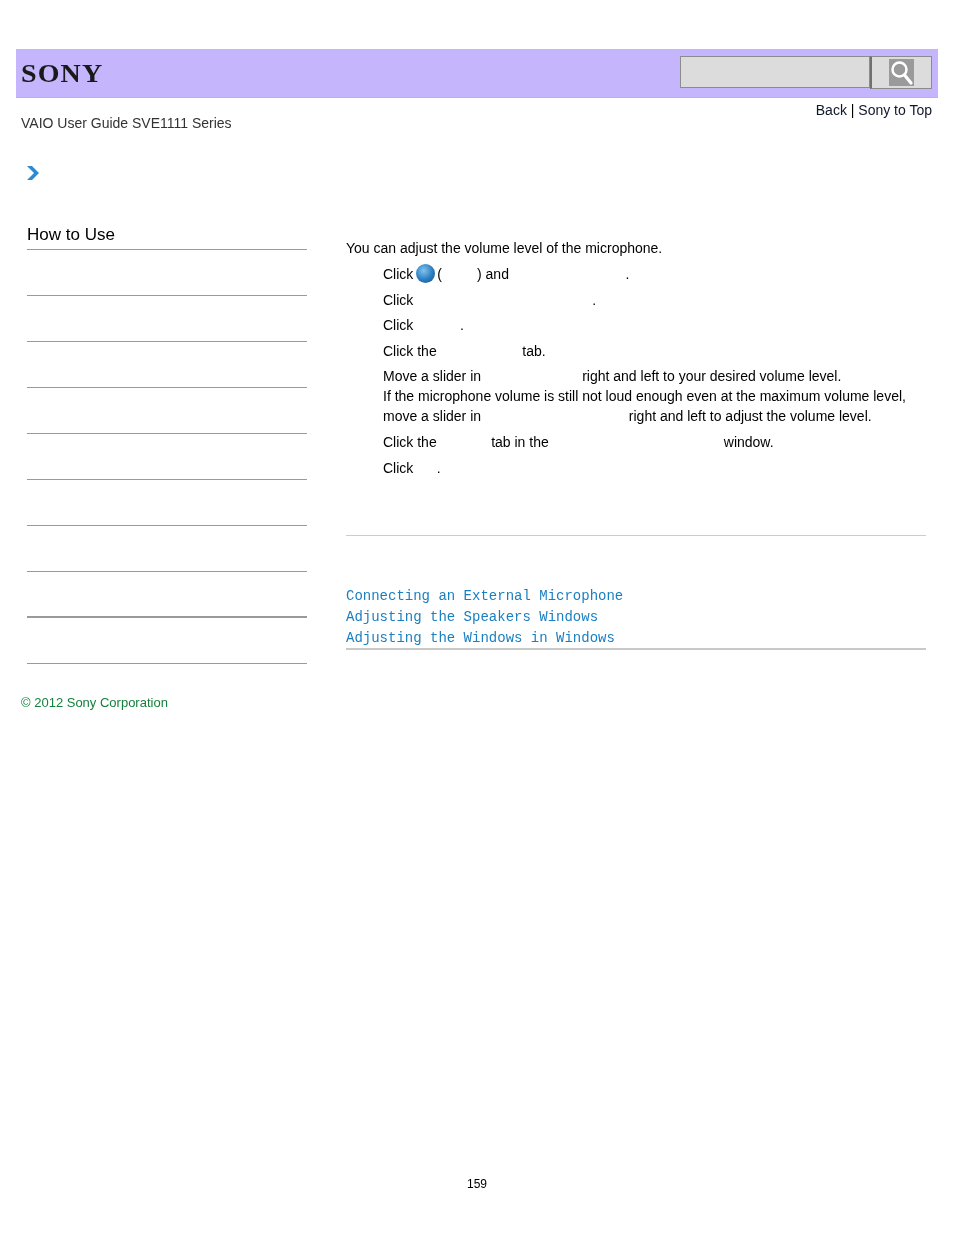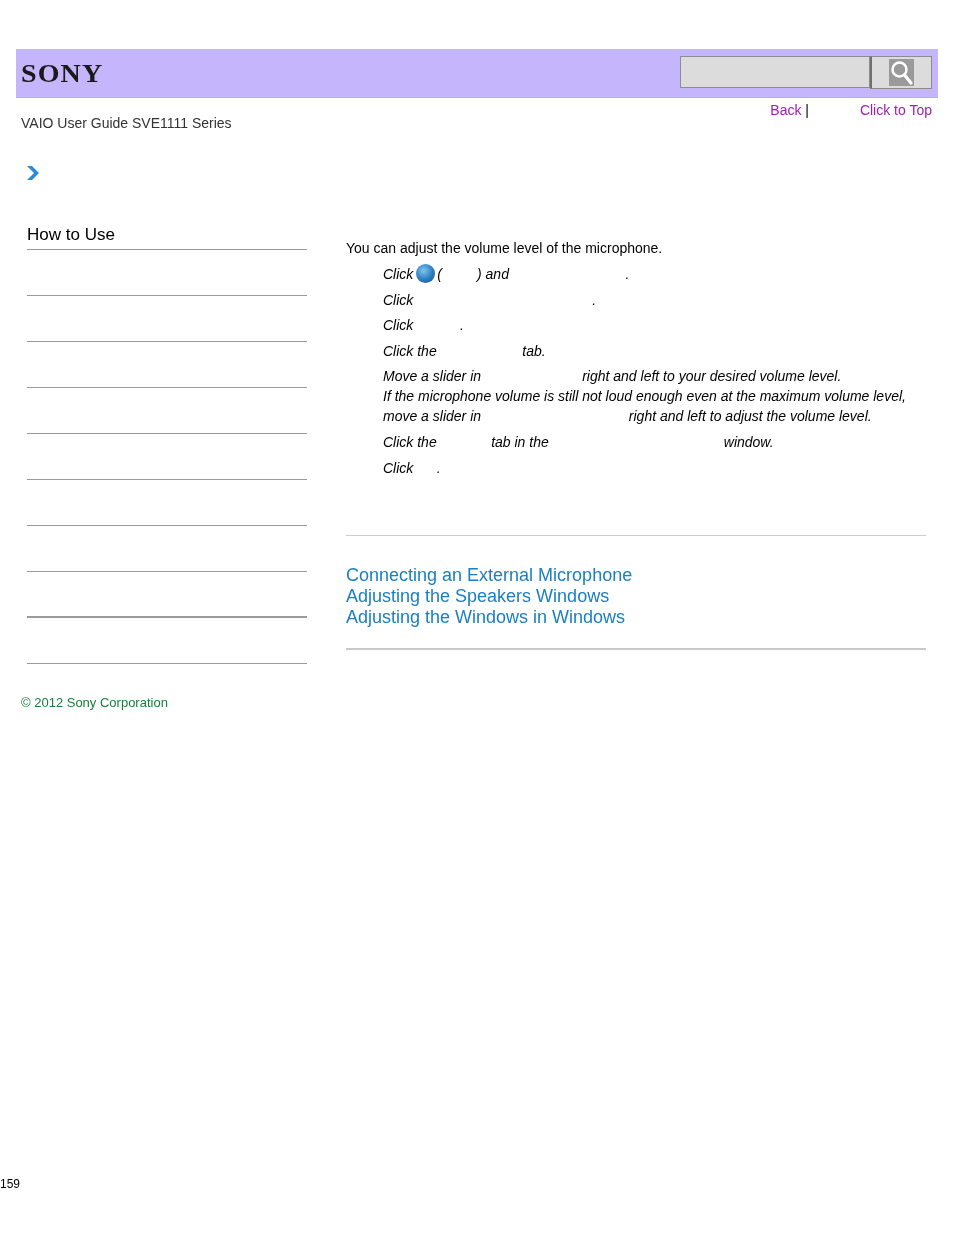--- a/index.html
+++ b/index.html
@@ -75,23 +75,22 @@
       color: #333333;
     }
     .top-links {
       position: absolute;
       right: 22px;
       top: 102px;
       font-size: 14px;
       color: #000000;
     }
     .top-links a {
-      color: #a21caf;
+      color: #0f172a;
       text-decoration: none;
-      margin-left: 47px;
     }
     .chevron {
       position: absolute;
       left: 26px;
       top: 165px;
       width: 14px;
       height: 16px;
     }
     .sidebar {
       position: absolute;
@@ -127,21 +126,20 @@
       margin: 0 0 6px 0;
     }
     .steps {
       margin: 0;
       padding: 0;
       list-style: none;
     }
     .steps li {
       margin-left: 37px;
       margin-bottom: 5.6px;
-      font-style: italic;
     }
     .win-icon {
       display: inline-block;
       width: 19px;
       height: 19px;
       border-radius: 50%;
       vertical-align: -4px;
       background: radial-gradient(circle at 40% 35%, #7fc4ef 0%, #2a7cc0 55%, #1b4e86 100%);
       position: relative;
       margin: 0 2px 0 3px;
@@ -151,40 +149,42 @@
       left: 346px;
       width: 580px;
       height: 0;
       border-top: 1px solid #cccccc;
     }
     .divider.d1 { top: 535px; }
     .divider.d2 { top: 648px; border-top: 2px solid #c8c8c8; }
     .related {
       position: absolute;
       left: 346px;
-      top: 565px;
-      font-size: 18px;
+      top: 586px;
+      font-size: 14px;
       line-height: 21px;
+      font-family: Liberation Mono, monospace;
     }
     .related a {
       display: block;
       color: #1a7fc1;
       text-decoration: none;
     }
     .copyright {
       position: absolute;
       left: 21px;
       top: 695px;
       font-size: 13px;
       color: #15803d;
     }
     .page-number {
       position: absolute;
       left: 0;
       width: 954px;
+      text-align: center;
       top: 1177px;
       font-size: 12px;
       color: #000000;
     }
   </style>
 </head>
 <body>
 
 <div class="header-bar">
   <div class="sony-logo">SONY</div>
@@ -197,21 +197,21 @@
       </svg>
     </div>
   </div>
 </div>
 
 <div class="guide-title">VAIO User Guide SVE1111 Series</div>
 
 <div class="top-links">
   <a href="#">Back</a>
   <span>|</span>
-  <a href="#">Click to Top</a>
+  <a href="#">Sony to Top</a>
 </div>
 
 <div class="chevron">
   <svg width="14" height="16" viewBox="0 0 14 16">
     <polygon points="1,1 6,1 13,8 6,15 1,15 8,8" fill="#2a8ad4"></polygon>
   </svg>
 </div>
 
 <div class="sidebar">
   <div class="sidebar-title">How to Use</div>

